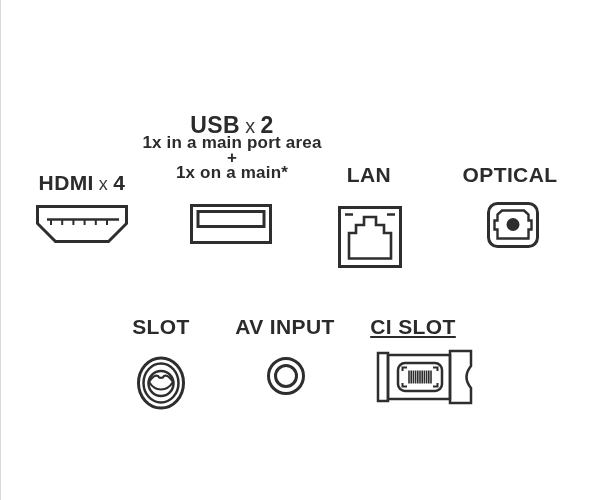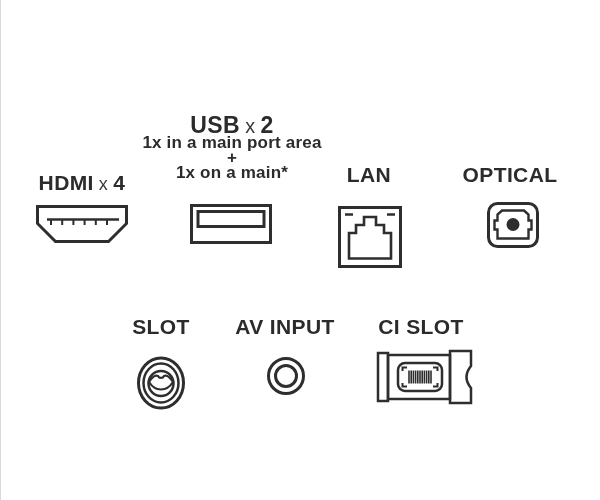--- a/index.html
+++ b/index.html
@@ -80,21 +80,21 @@
       <rect x="1.5" y="1.5" width="49" height="43" rx="9" stroke-width="3"></rect>
       <path d="M10.5,36.5 V27.5 H7.5 V18.5 H10.5 V12.5 L15,8.5 H37 L41.5,12.5 V18.5 H44.5 V27.5 H41.5 V36.5 Z" stroke-width="2.4"></path>
       <circle cx="26" cy="22.5" r="6.5" fill="#2e2e2e" stroke="none"></circle>
     </svg>
   </div>
 
   <div class="lbl" style="left:101px; top:315px; width:120px;">SLOT</div>
 
   <div class="lbl" style="left:215px; top:315px; width:140px;">AV INPUT</div>
 
-  <div class="lbl" style="left:351px; top:315px; width:140px;">CI SLOT</div>
+  <div class="lbl" style="left:343px; top:315px; width:140px;text-decoration:underline;">CI SLOT</div>
 
   <div class="icon" style="left:135px; top:355px;">
     <svg width="52" height="56" viewBox="0 0 52 56" fill="none" stroke="#2e2e2e">
       <ellipse cx="26" cy="28" rx="22.5" ry="25" stroke-width="3"></ellipse>
       <ellipse cx="26" cy="28" rx="17.5" ry="19.5" stroke-width="2.5"></ellipse>
       <circle cx="26" cy="28.5" r="12.5" stroke-width="2.5"></circle>
       <path d="M14,27 C17.5,21.5 21,20 23,21 A3.3,3.3 0 0 0 29,21 C31,20 34.5,21.5 38,27 C34.5,32.5 30,34.5 26,34.5 C22,34.5 17.5,32.5 14,27 Z" stroke-width="2.2"></path>
     </svg>
   </div>
 

